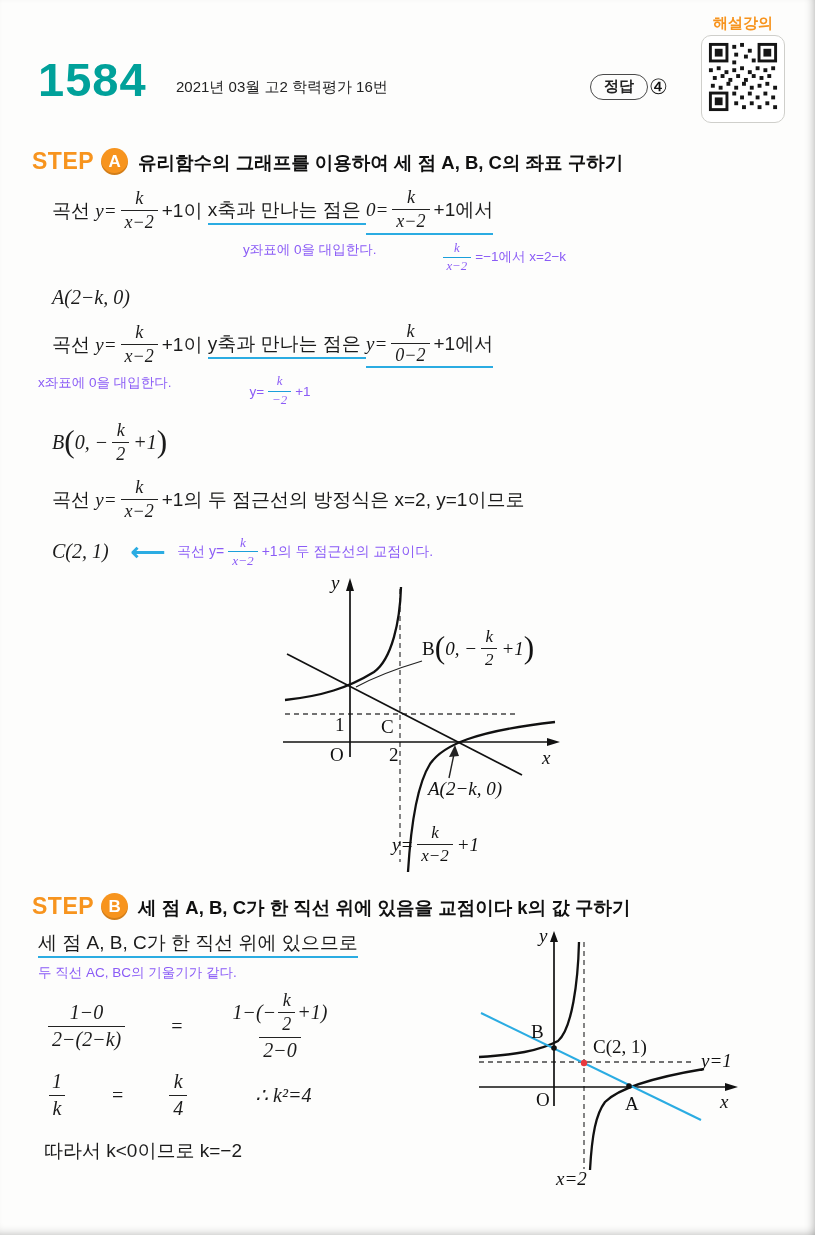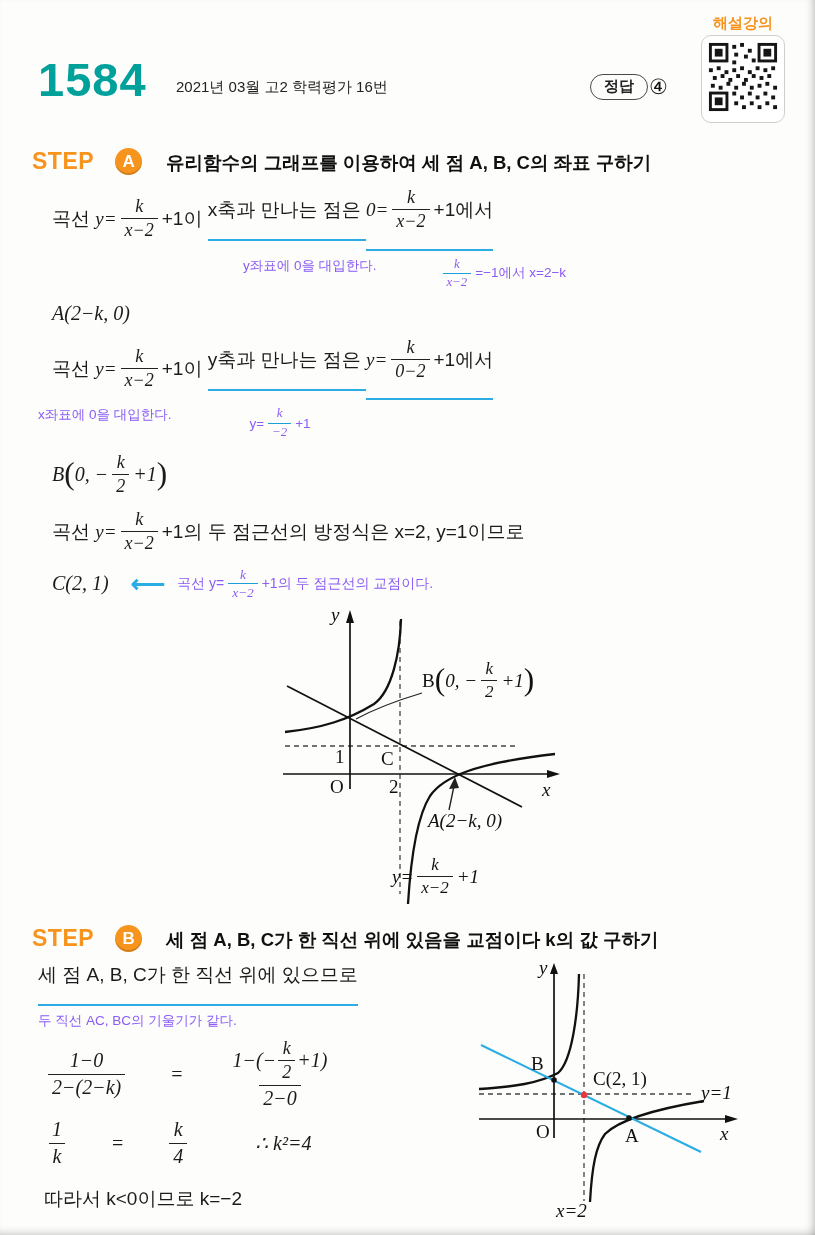--- a/index.html
+++ b/index.html
@@ -14,36 +14,36 @@
   .header { position:relative; height:112px; }
   .pnum { position:absolute; left:8px; top:26px; font-size:47px; font-weight:bold; color:#00a19a; letter-spacing:1px; }
   .src  { position:absolute; left:146px; top:52px; font-size:15px; color:#222; }
   .ansrow { position:absolute; left:560px; top:48px; display:flex; align-items:center; gap:1px; }
   .ansbadge { border:1.6px solid #4a4a4a; border-radius:14px; padding:2px 13px 3px; font-size:15px; font-weight:bold; color:#222; }
   .ansval { font-size:21px; color:#111; }
   .qr { position:absolute; right:-6px; top:-12px; width:96px; text-align:center; }
   .qr-label { color:#f7941e; font-weight:bold; font-size:15px; margin-bottom:2px; }
   .qr-box { border:1px solid #cfcfcb; border-radius:10px; background:#fff; padding:5px; display:inline-block; }
   
-  .step-head { display:flex; align-items:center; margin:10px 0 10px 2px;gap:14px; }
+  .step-head { display:flex; align-items:center; margin:10px 0 10px 2px; }
   .step-word { color:#f7941e; font-size:23px; font-weight:bold; letter-spacing:.5px; }
   .step-circle { width:27px; height:27px; border-radius:50%; background:#f7941e; color:#fff; font-weight:bold;
     font-size:17px; display:flex; align-items:center; justify-content:center; margin:0 10px 0 7px; box-shadow: inset 0 -2px 0 rgba(0,0,0,.15); }
   .step-title { font-size:18.5px; font-weight:bold; color:#101010; padding-top:1px; }
   
   .pline { display:flex; align-items:center; font-size:19px; margin:12px 0 6px 22px; }
   .pline span { white-space:pre; }
   .m { font-family:"Liberation Serif", serif; font-style:italic; }
   .mres { font-family:"Liberation Serif", serif; font-style:italic; font-size:20px; }
   .frac { display:inline-flex; flex-direction:column; align-items:center; vertical-align:middle;
           margin:0 4px; font-family:"Liberation Serif", serif; font-style:italic; font-size:.95em; line-height:1.18; }
   .frac .num { display:inline-flex; align-items:center; justify-content:center; padding:0 4px 1px; }
   .frac .den { display:inline-flex; align-items:center; justify-content:center; border-top:1.4px solid #222; padding:1px 4px 0; }
   .grp { display:inline-flex; align-items:center; }
-  .ulb { border-bottom:2.4px solid #2bace2; padding-bottom:16px; }
+  .ulb { border-bottom:2.4px solid #2bace2; padding-bottom:0; }
   .notes { display:flex; align-items:flex-start; margin:2px 0 10px 8px; }
   .note { color:#8b5cf6; font-size:13.5px; font-weight:normal; display:inline-flex; align-items:center; }
   .note span { white-space:pre; }
   .note .frac .den { border-top-color:#1b9fda; }
   .bp { font-family:"Liberation Serif", serif; font-weight:400; font-size:1.65em; line-height:1; position:relative; top:-1px; }
   .arrow-blue { color:#2bace2; font-size:24px; font-weight:bold; margin:0 12px 0 22px; line-height:1; }
   
   .graph1 { position:relative; width:755px; height:300px; margin-top:6px; }
   .glabel { position:absolute; font-family:"Liberation Serif", serif; font-size:19px; color:#111; display:flex; align-items:center; }
   .glabel span { white-space:pre; }

